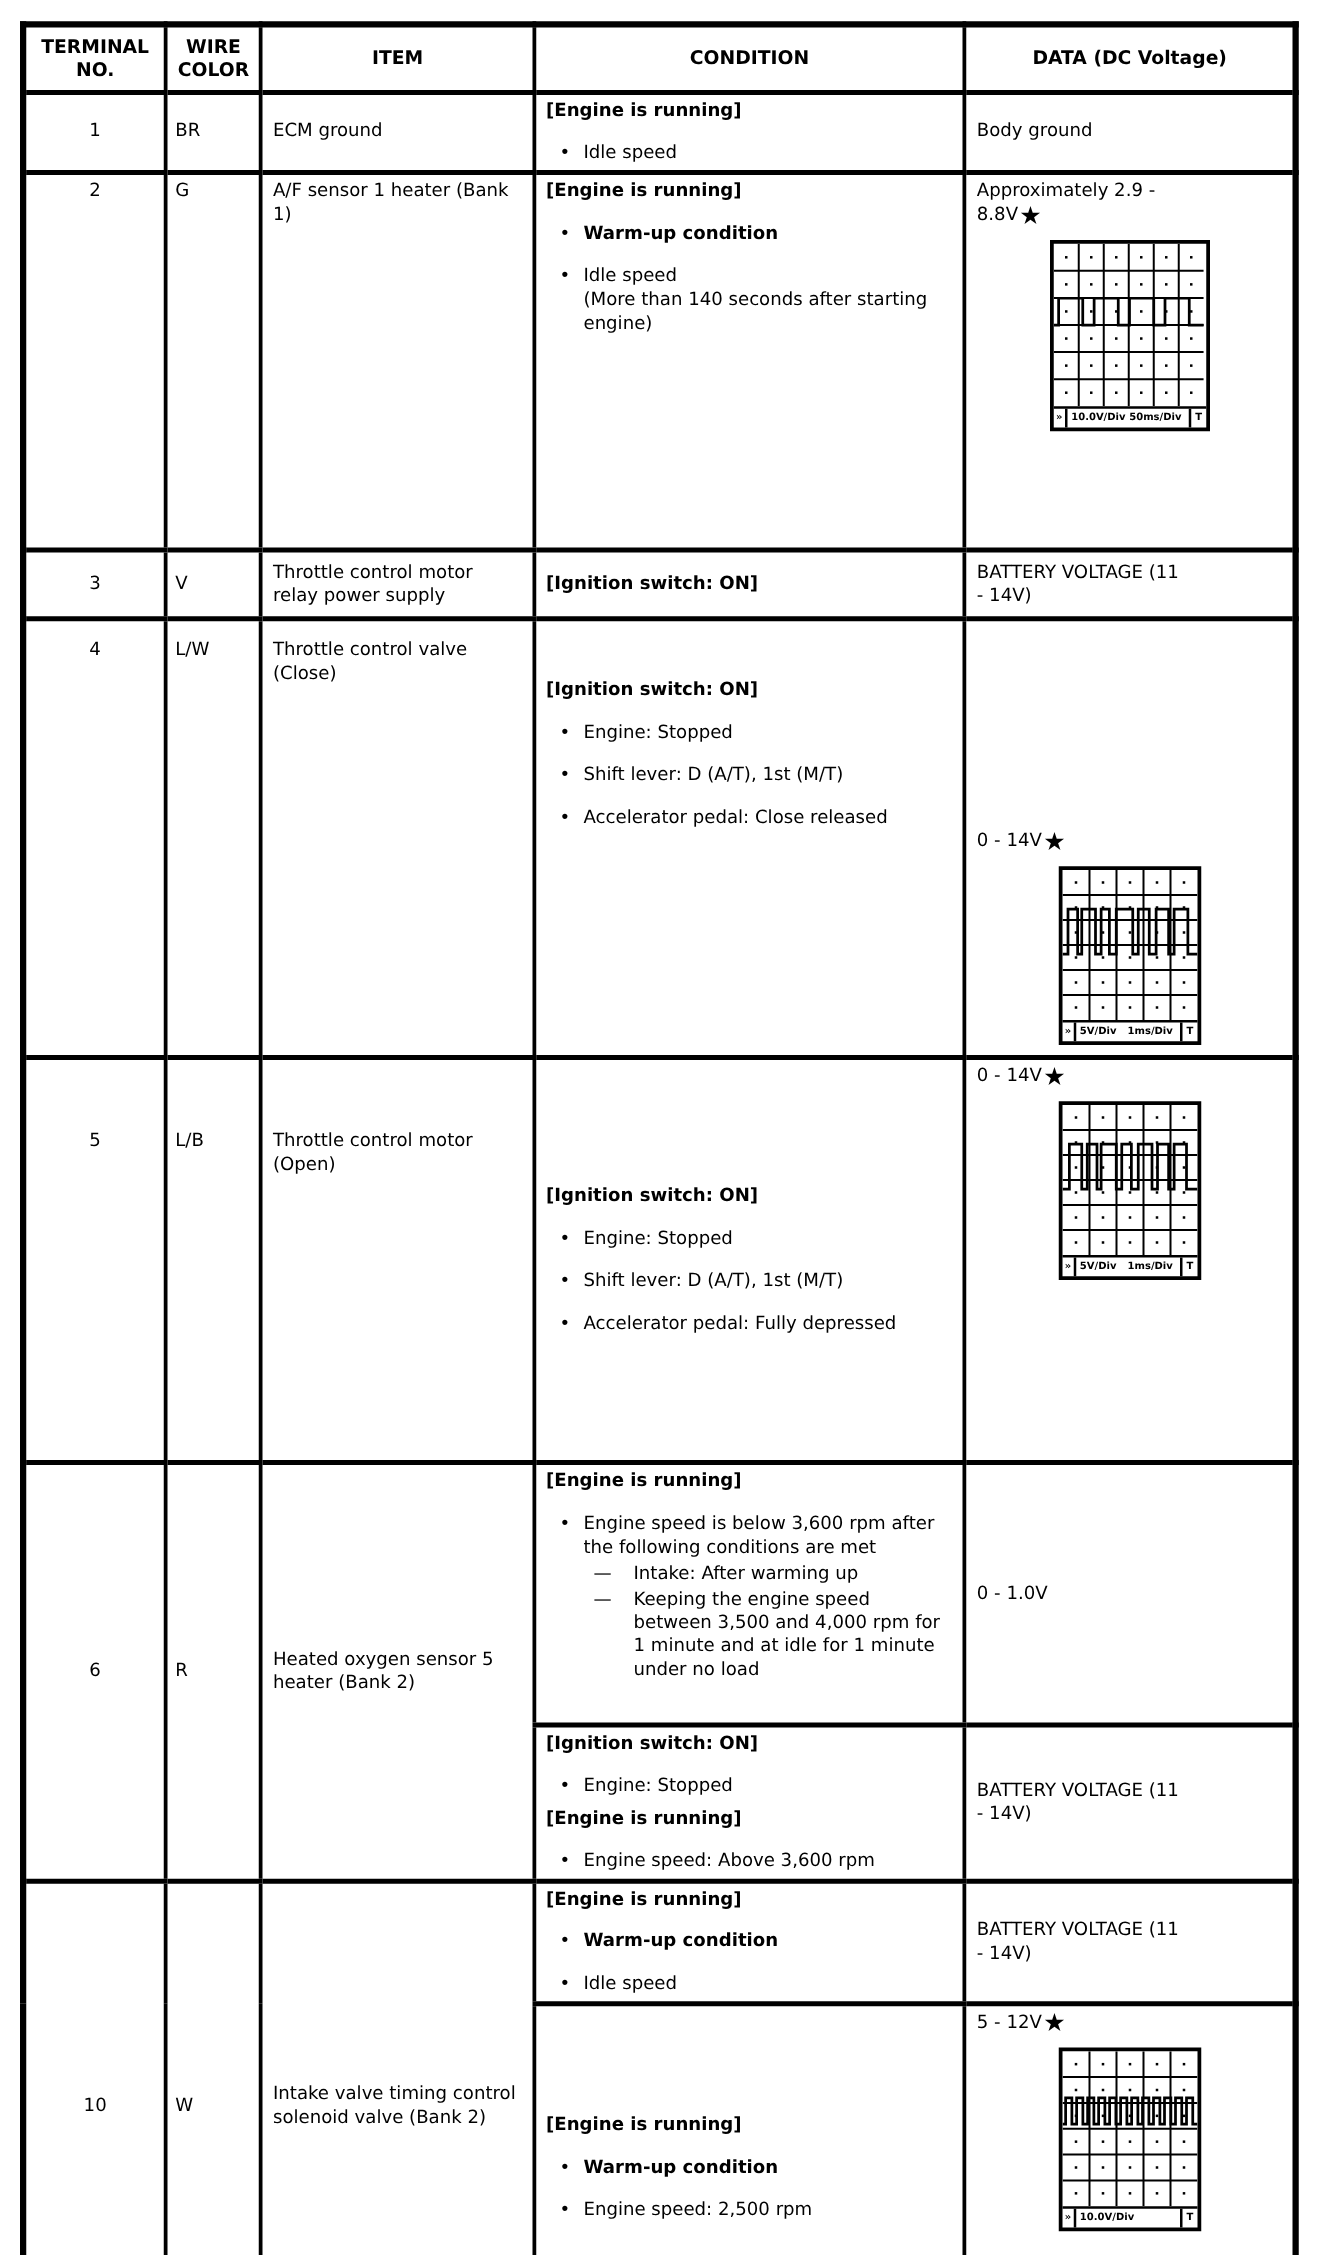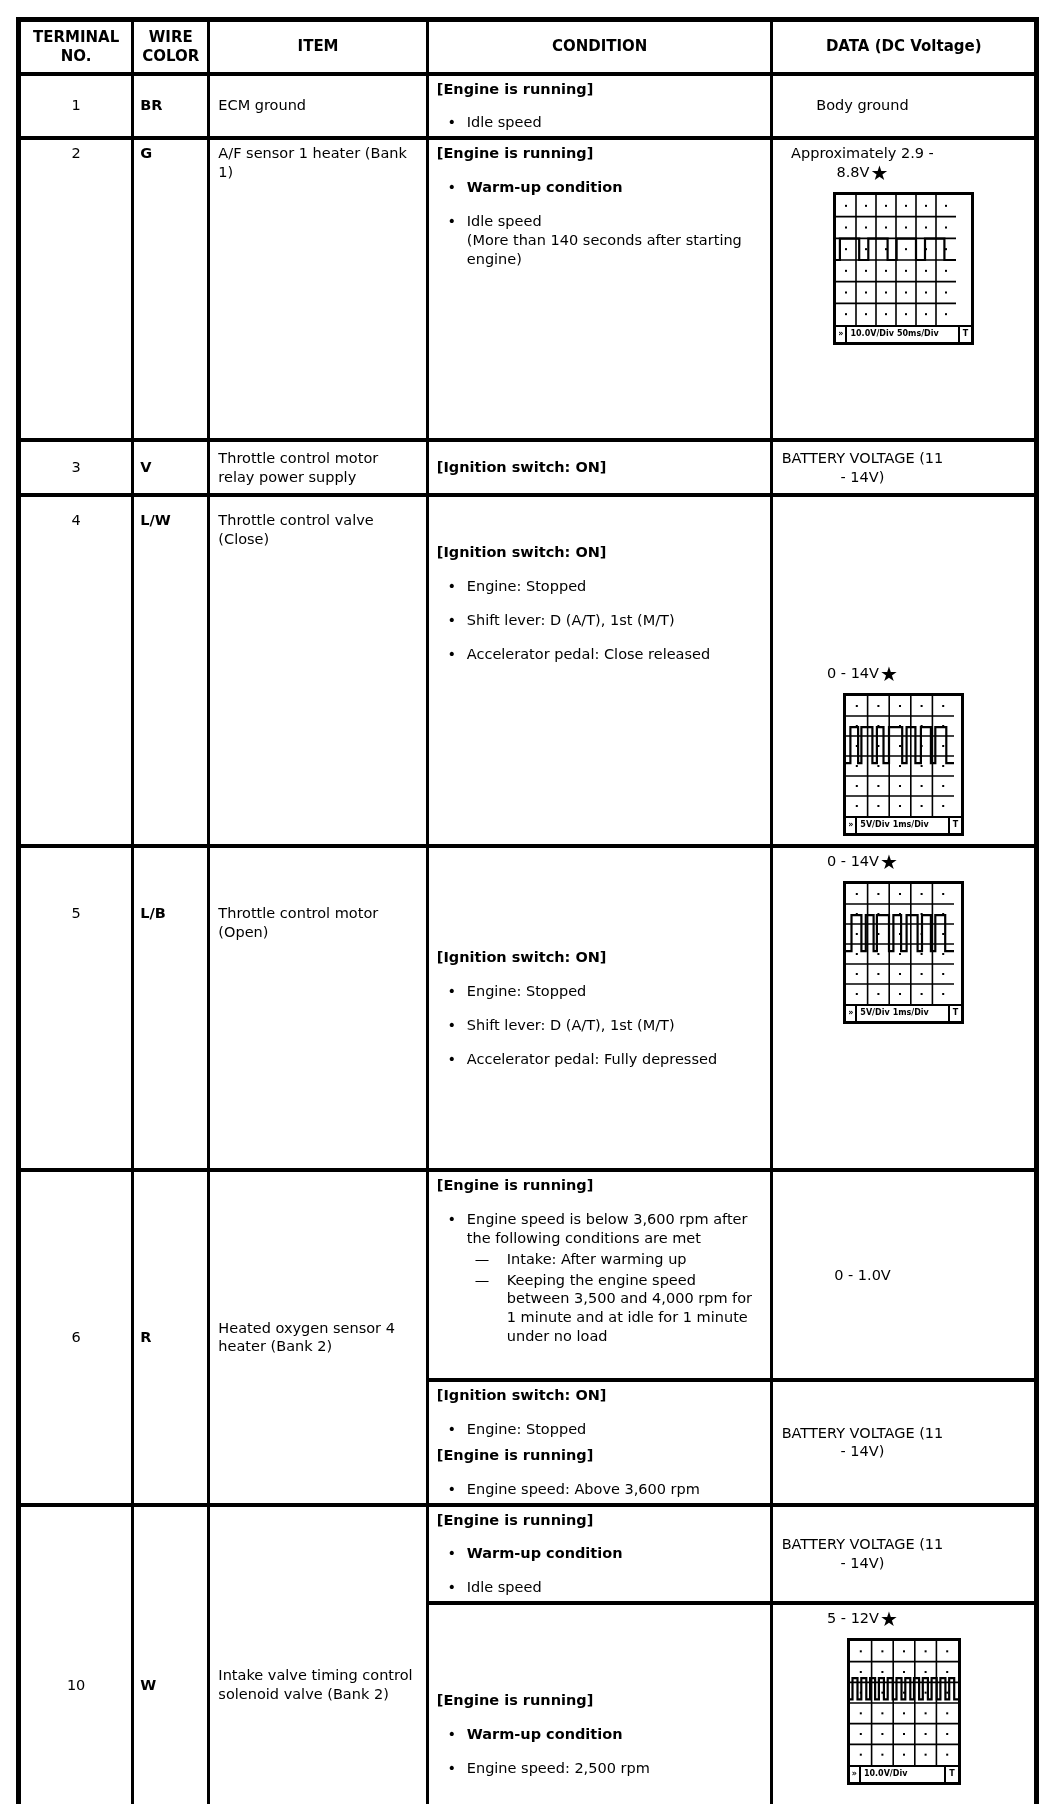--- a/index.html
+++ b/index.html
@@ -4,21 +4,21 @@
 <style>
   html,body{margin:0;padding:0;background:#fff;}
   body{width:1056px;font-family:"DejaVu Sans",sans-serif;color:#000;}
   .page{padding:17px 16px;}
   table.ecm{border-collapse:collapse;table-layout:fixed;width:1023px;border:5px solid #000;}
   th,td{border:3px solid #000;border-top-width:4px;border-bottom-width:4px;
         padding:4px 8px;font-size:14.5px;line-height:1.3;vertical-align:middle;
         overflow:hidden;}
   th{font-weight:bold;text-align:center;font-size:15px;line-height:1.25;}
   td.term{text-align:center;}
-  td.wire{padding-left:6px;font-weight:bold;}
+  td.wire{padding-left:6px;}
   
   tr.hd{height:54px;}
   tr.r1{height:42px;}
   tr.r2{height:302px;}
   tr.r3{height:55px;}
   tr.r4{height:351px;}
   tr.r5{height:324px;}
   tr.r6a{height:210px;}
   tr.r6b{height:96px;}
   tr.r10a{height:75px;}
@@ -39,29 +39,29 @@
   .chead{font-weight:bold;}
   .bullet{display:flex;margin-top:15px;}
   .bullet::before{content:"\2022";flex:none;width:30px;text-align:center;}
   .btxt{flex:1;}
   .btxt.b{font-weight:bold;}
   .bnote{font-weight:normal;}
   .dash{display:flex;margin-top:2px;font-weight:normal;}
   .dash::before{content:"\2014";flex:none;width:40px;padding-left:8px;box-sizing:border-box;}
   .dtx{flex:1;}
   
-  .dtext{max-width:162px;text-align:center;}
+  .dtext{max-width:162px;}
   .star{font-size:20px;line-height:10px;vertical-align:-3px;margin-left:1px;}
   .scope{border:3px solid #000;width:max-content;margin:10px auto 0 auto;background:#fff;}
   .scope svg{display:block;}
   .scope-footer{display:flex;align-items:center;border-top:2px solid #000;
                 font-size:8px;font-weight:bold;height:15px;white-space:nowrap;}
   .sf-left{border-right:2px solid #000;padding:0 2px;height:100%;display:flex;align-items:center;}
   .sf-volts{padding:0 3px;}
-  .sf-time{margin-left:auto;padding-right:19px;}
+  .sf-time{margin-left:auto;padding-right:6px;}
   .sf-volts + .sf-trig{margin-left:auto;}
   .sf-trig{border-left:2px solid #000;padding:0 3px;height:100%;display:flex;align-items:center;}
 </style>
 </head>
 <body>
 
 <div class="page">
 <table class="ecm">
   <colgroup>
     <col style="width:114px">
@@ -334,21 +334,21 @@
                 <span class="sf-time">1ms/Div</span>
                 <span class="sf-trig">T</span>
               </div>
             </div>
       </td>
     </tr>
 
     <tr class="r6a">
       <td class="term" rowspan="2">6</td>
       <td class="wire" rowspan="2">R</td>
-      <td class="item" rowspan="2">Heated oxygen sensor 4 heater (Bank 2)</td>
+      <td class="item" rowspan="2">Heated oxygen sensor 5 heater (Bank 2)</td>
       <td class="cond">
         <div class="cgroup">
           <div class="chead">[Engine is running]</div>
           <div class="bullet">
             <span class="btxt">
               <span>Engine speed is below 3,600 rpm after the following conditions are met</span>
               <span class="dash">
                     <span class="dtx">Intake: After warming up</span>
                   </span>
               <span class="dash">

